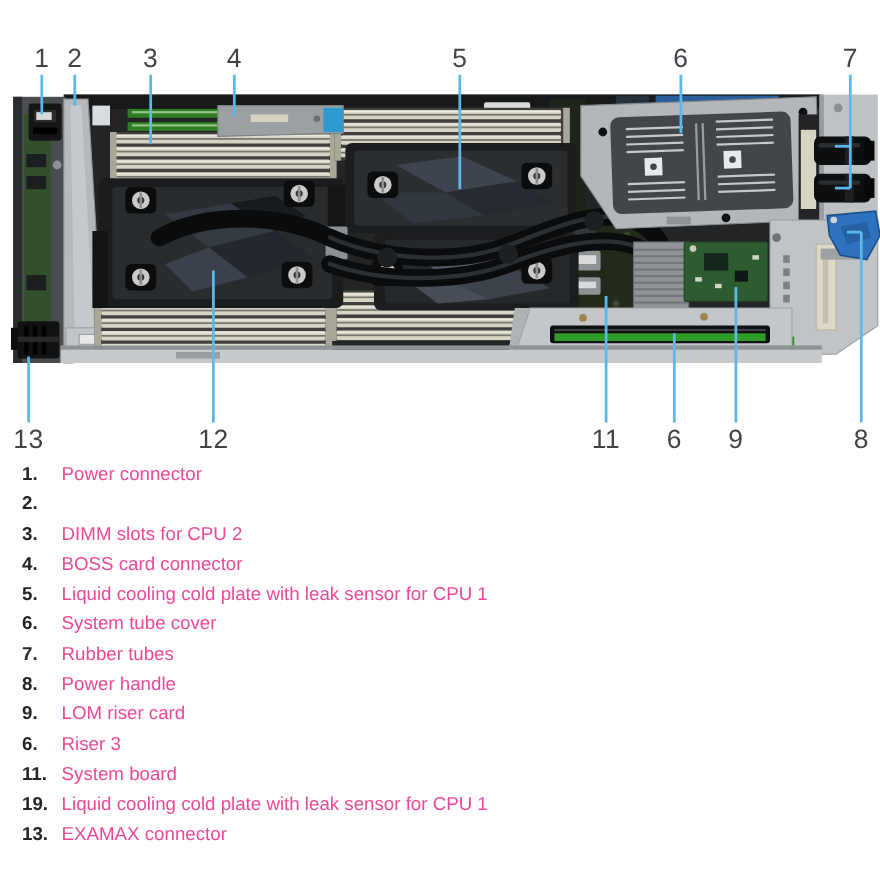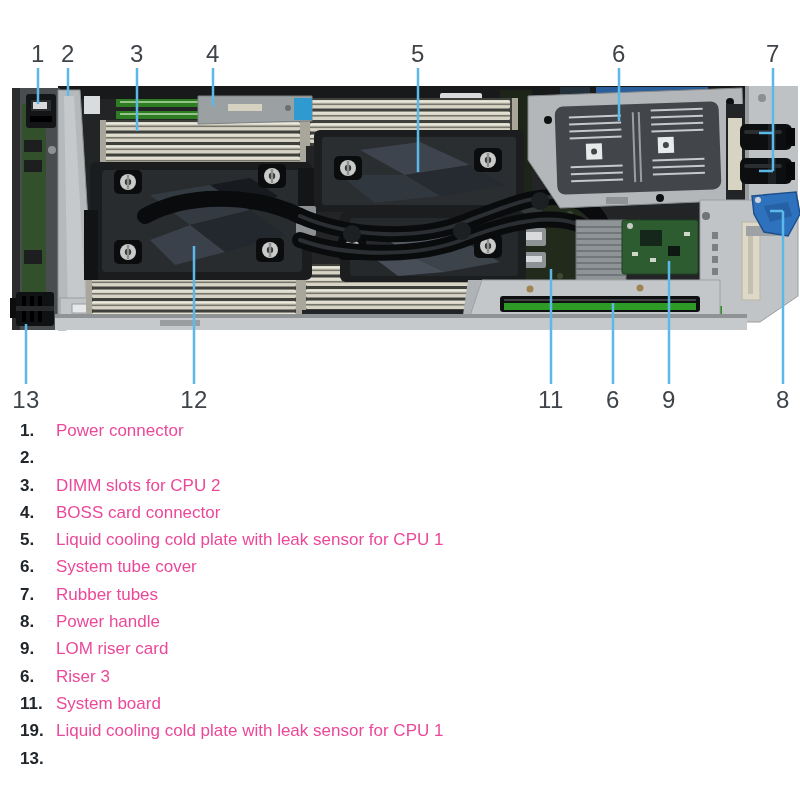--- a/index.html
+++ b/index.html
@@ -382,15 +382,16 @@
     <div class="legend-row">
         <span class="num">11.</span>
         <span class="txt">System board</span>
       </div>
     <div class="legend-row">
         <span class="num">19.</span>
         <span class="txt">Liquid cooling cold plate with leak sensor for CPU 1</span>
       </div>
     <div class="legend-row">
         <span class="num">13.</span>
+        <span class="txt">EXAMAX connector</span>
       </div>
   </div>
 </div>
 
 </body></html>

